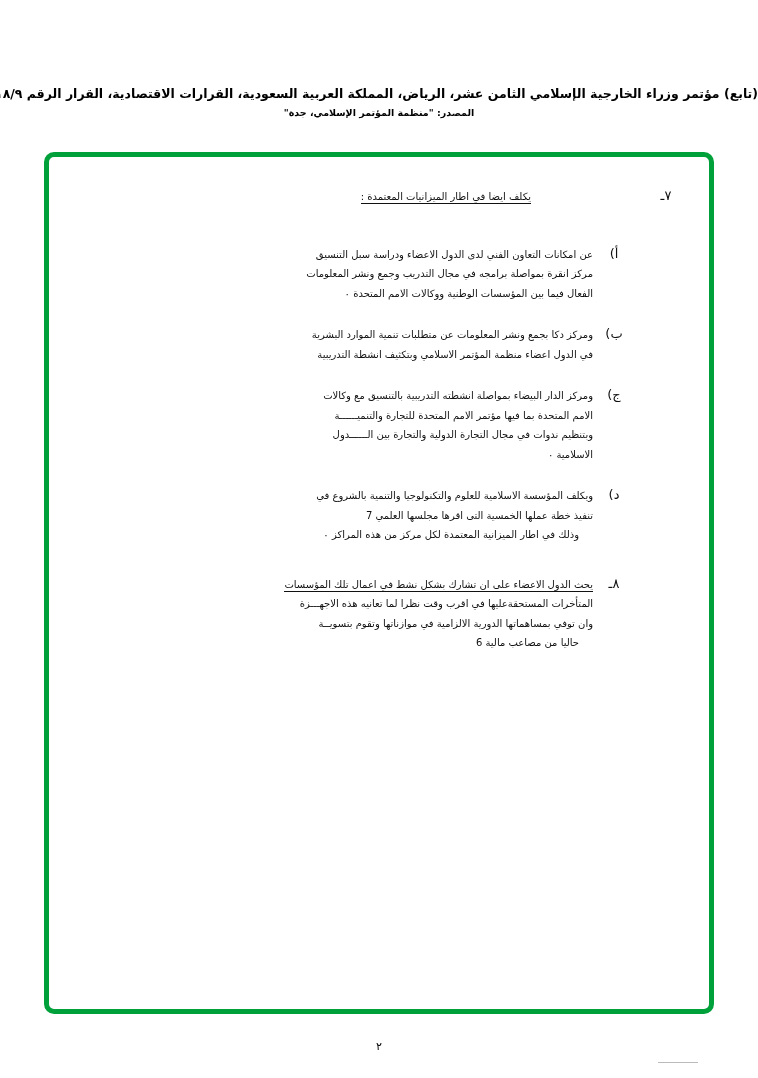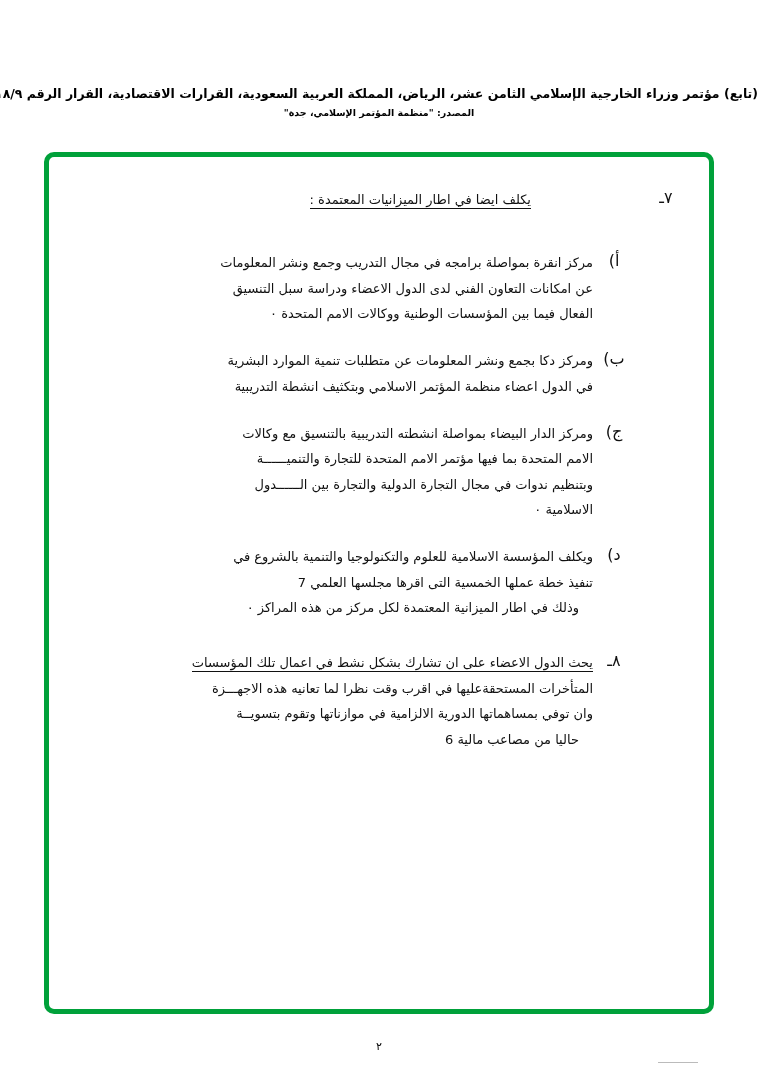--- a/index.html
+++ b/index.html
@@ -72,33 +72,33 @@
 
   
   .clause {
     display: flex;
     flex-direction: row;
     align-items: flex-start;
     margin-bottom: 22px;
   }
   .clause .marker {
     flex: 0 0 auto;
-    font-size: 16px;
+    font-size: 13px;
     color: #111;
     padding-top: 1px;
     width: 34px;
     text-align: center;
     letter-spacing: 0.5px;
   }
   .clause .lines {
     flex: 1 1 auto;
     padding-right: 4px;
   }
   .line {
-    font-size: 13px;
+    font-size: 10px;
     line-height: 1.95;
     color: #111;
     letter-spacing: 0.6px;
     white-space: nowrap;
   }
 
   
   .ind-0  { padding-right: 0; }
   .ind-1  { padding-right: 14px; }
 
@@ -160,22 +160,22 @@
         <div class="lines">
           <div class="line"><span class="under">يكلف ايضا  في اطار الميزانيات المعتمدة  :</span></div>
         </div>
       </div>
 
       <div class="spacer-md"></div>
 
       <div class="clause sub">
         <div class="marker">أ)</div>
         <div class="lines">
+          <div class="line ind-0">عن امكانات التعاون الفني لدى الدول الاعضاء ودراسة سبل التنسيق</div>
           <div class="line ind-0">مركز انقرة بمواصلة برامجه في مجال التدريب وجمع ونشر المعلومات</div>
-          <div class="line ind-0">عن امكانات التعاون الفني لدى الدول الاعضاء ودراسة سبل التنسيق</div>
           <div class="line ind-0">الفعال فيما بين المؤسسات الوطنية ووكالات الامم المتحدة ٠</div>
         </div>
       </div>
 
       <div class="clause sub">
         <div class="marker">ب)</div>
         <div class="lines">
           <div class="line ind-0">ومركز دكا بجمع ونشر المعلومات عن متطلبات تنمية الموارد البشرية</div>
           <div class="line ind-0">في الدول اعضاء منظمة المؤتمر الاسلامي وبتكثيف انشطة  التدريبية</div>
         </div>

